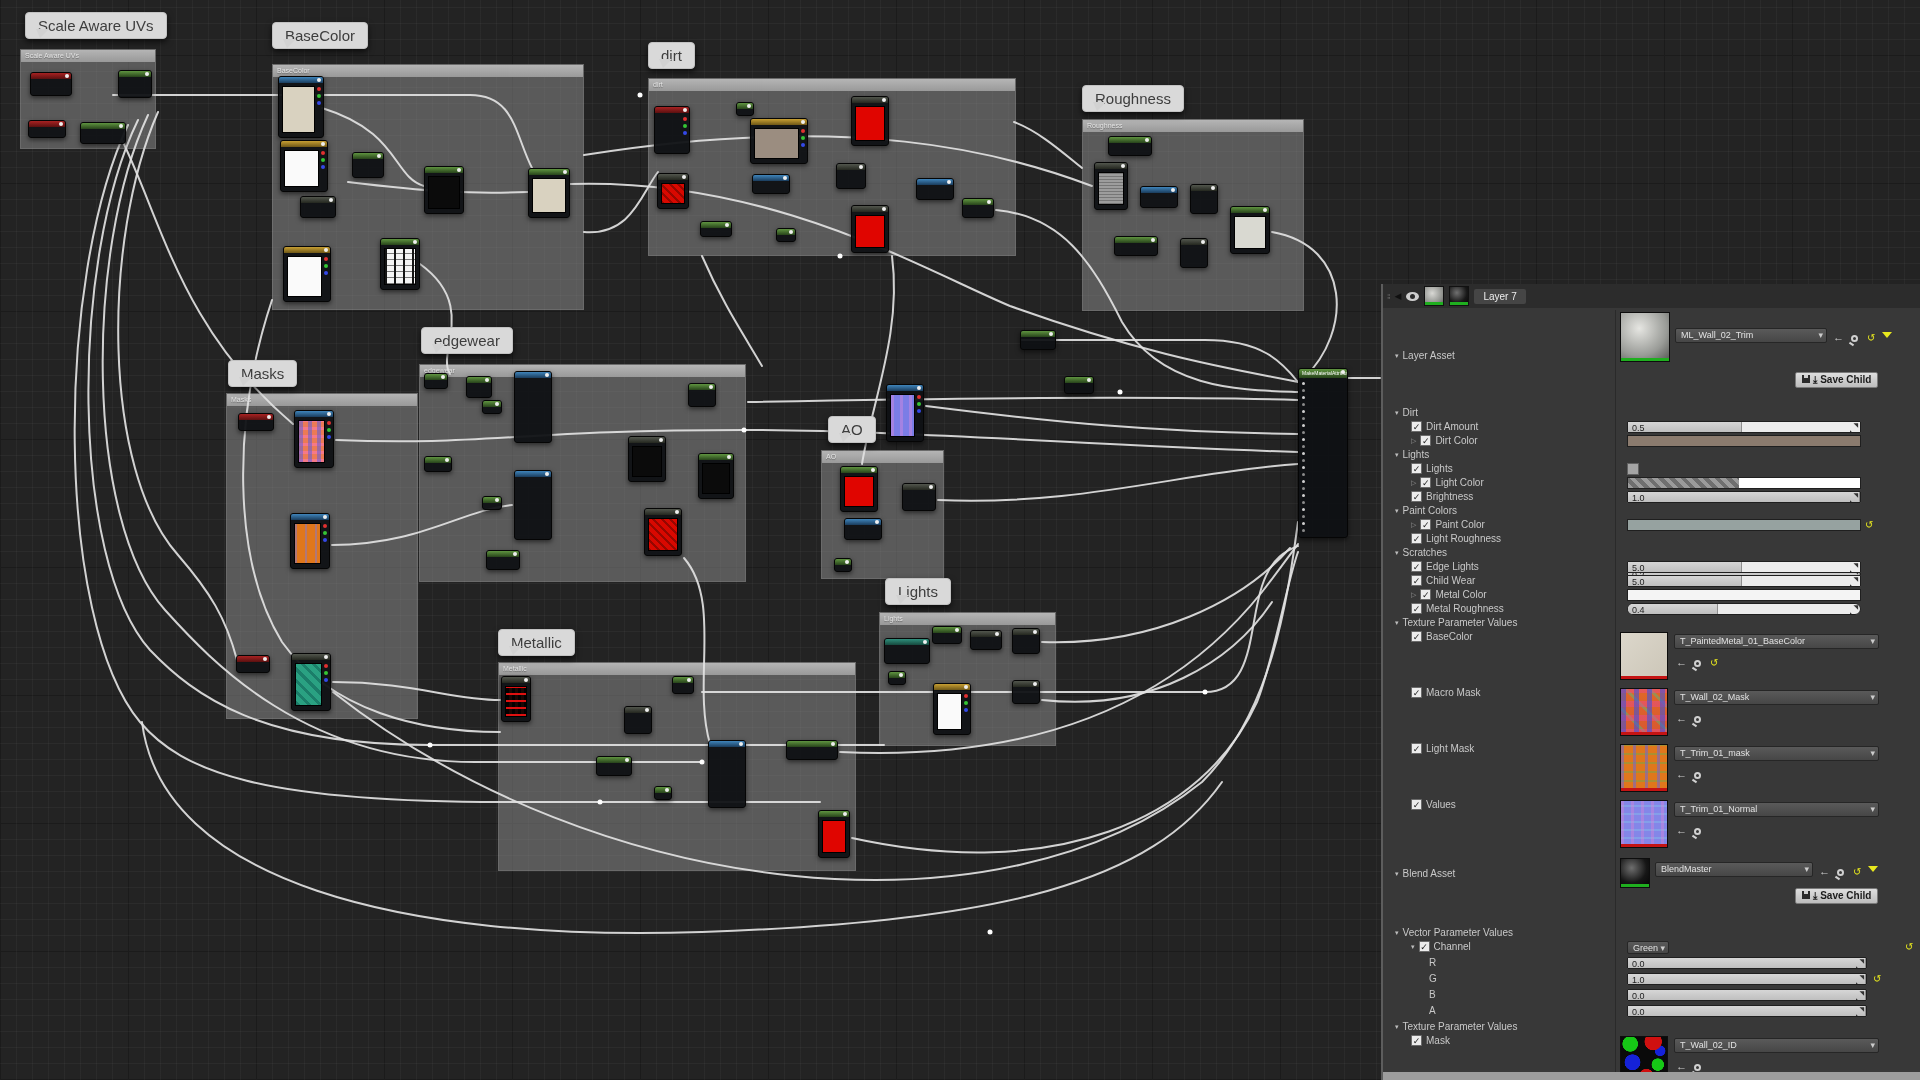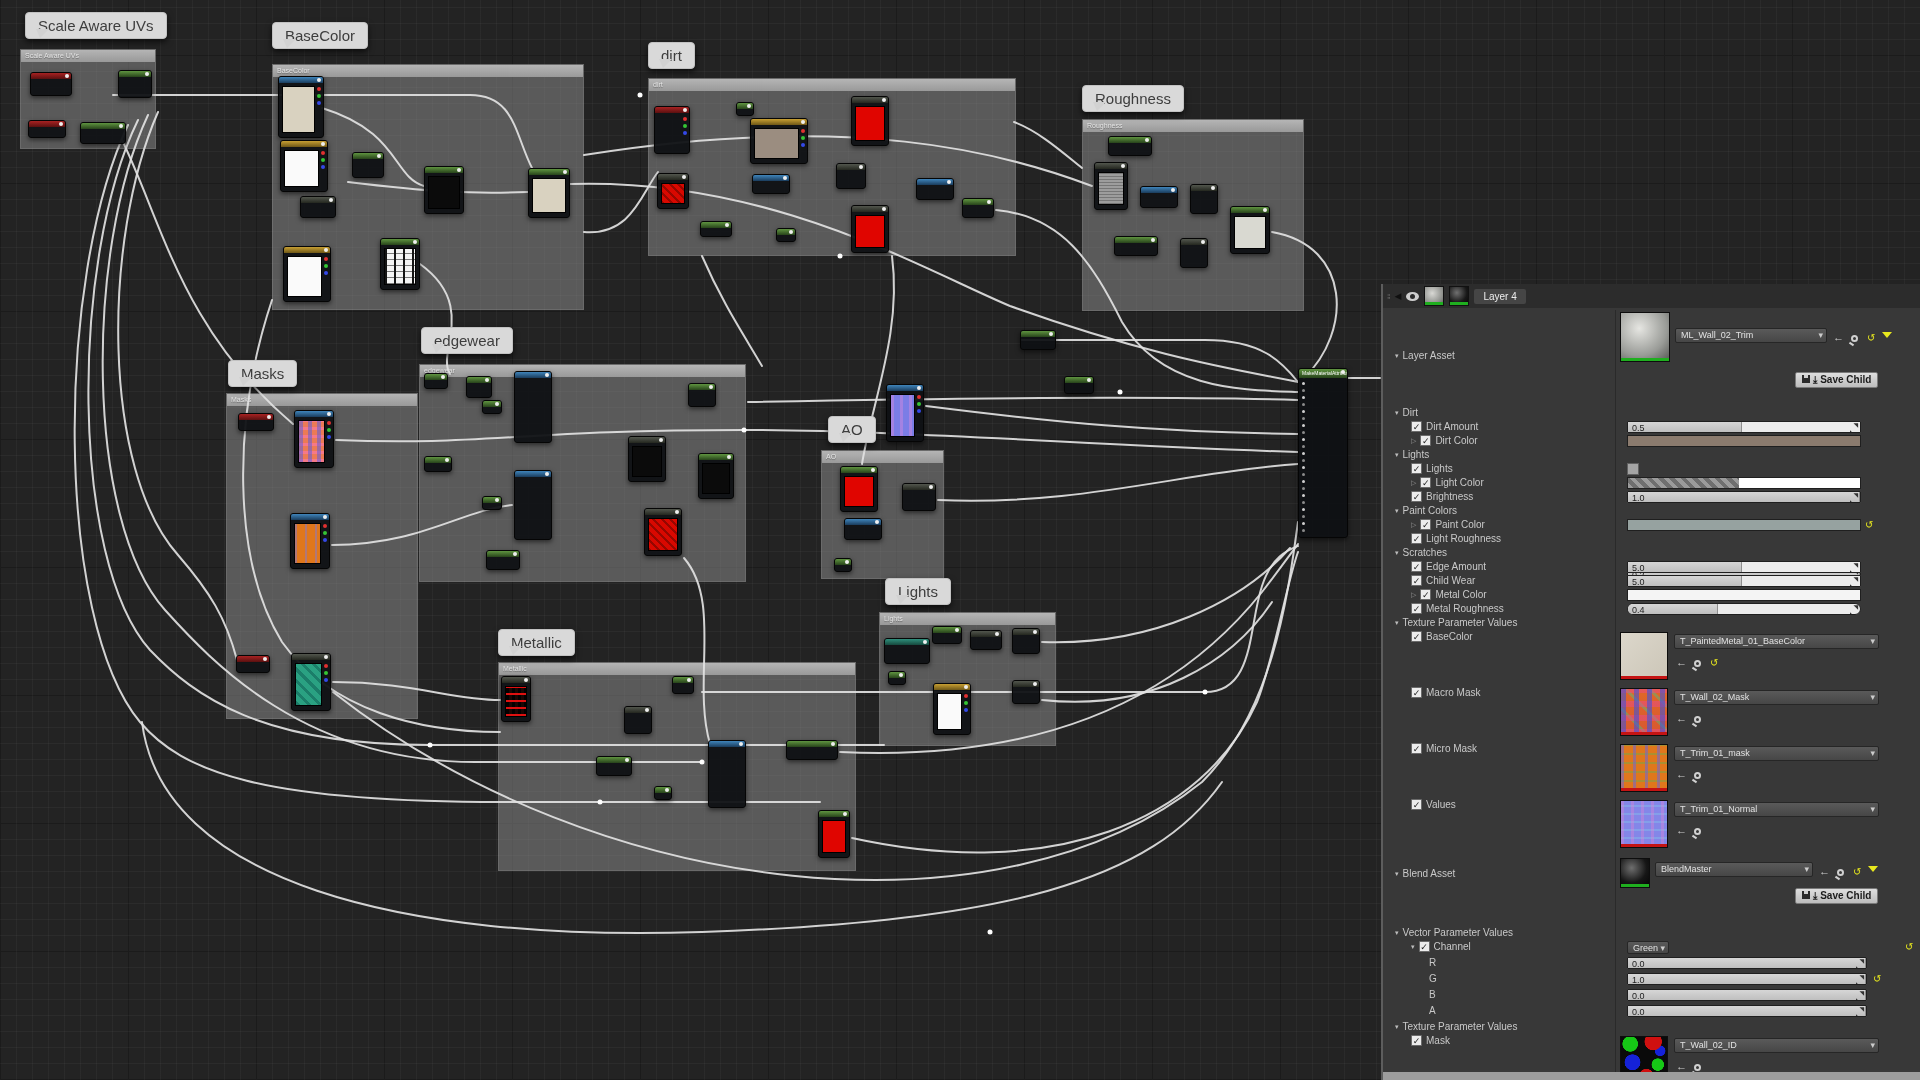--- a/index.html
+++ b/index.html
@@ -218,21 +218,21 @@
     <circle cx="840" cy="256" r="2.5"></circle>
       <circle cx="600" cy="802" r="2.5"></circle>
   </svg>
   <div id="panel">
     <div id="panel-header">
       <span class="grip">⁞⁞</span>
       <span class="tri">◀</span>
       <span class="eye"></span>
       <span class="hthumb t1"></span>
       <span class="hthumb t2"></span>
-      <span class="layerchip">Layer 4</span>
+      <span class="layerchip">Layer 7</span>
     </div>
     <div id="rows">
         <div class="prow" style="height: 96px;">
           <div class="lab" style="left: 12px; top: 40px;">
             <div class="sec-arrow">▾</div>
             <div>Layer Asset</div>
           </div>
           <div class="thumb green-ul th-spheregrey" style="left: 237px; top: 2px; width: 50px; height: 50px;"></div>
           <div class="dd" style="left: 292px; top: 18px; width: 152px;">ML_Wall_02_Trim</div>
           <div style="position: absolute; top: 20px; left: 450px;"><div class="mini-ic">←</div><div class="mag"></div><div style="display: inline-block; color: rgb(232, 232, 30); font-size: 10px; margin-right: 7px;">↺</div><div class="funnel"></div></div>
@@ -325,21 +325,21 @@
         </div>
         <div class="prow" style="height: 14px;">
           <div class="lab" style="left: 12px;">
             <div class="sec-arrow">▾</div>
             <div>Scratches</div>
           </div>
         </div>
         <div class="prow" style="height: 14px;">
           <div class="lab" style="left: 28px;">
             <div class="cb">✓</div>
-            <div>Edge Amount</div>
+            <div>Edge Lights</div>
           </div>
           <div class="slider" style="left: 244px; width: 234px; top: 1px;">
             <div class="fill" style="width: 49%;"></div>
             <div class="v">5.0</div>
             <div class="drag"></div>
           </div>
         </div>
         <div class="prow" style="height: 14px;">
           <div class="lab" style="left: 28px;">
             <div class="cb">✓</div>
@@ -390,21 +390,21 @@
             <div class="cb">✓</div>
             <div>Macro Mask</div>
           </div>
           <div class="thumb th-macromask" style="left: 237px; top: 2px; width: 48px; height: 48px;"></div>
           <div class="dd" style="left: 291px; top: 4px; width: 205px;">T_Wall_02_Mask</div>
           <div style="position: absolute; left: 293px; top: 26px;"><div class="mini-ic">←</div><div class="mag"></div></div>
         </div>
         <div class="prow" style="height: 56px;">
           <div class="lab" style="left: 28px;">
             <div class="cb">✓</div>
-            <div>Micro Mask</div>
+            <div>Light Mask</div>
           </div>
           <div class="thumb th-micromask" style="left: 237px; top: 2px; width: 48px; height: 48px;"></div>
           <div class="dd" style="left: 291px; top: 4px; width: 205px;">T_Trim_01_mask</div>
           <div style="position: absolute; left: 293px; top: 26px;"><div class="mini-ic">←</div><div class="mag"></div></div>
         </div>
         <div class="prow" style="height: 56px;">
           <div class="lab" style="left: 28px;">
             <div class="cb">✓</div>
             <div>Values</div>
           </div>

